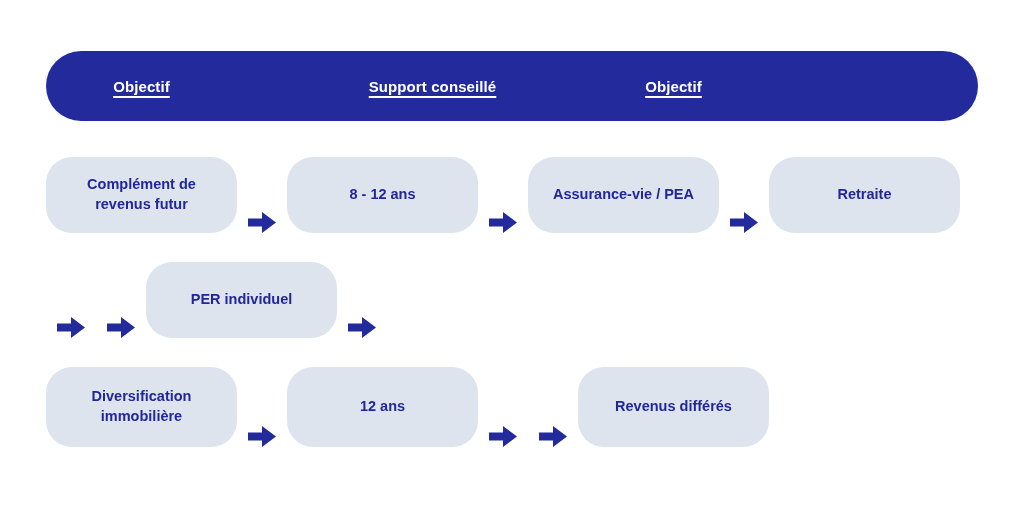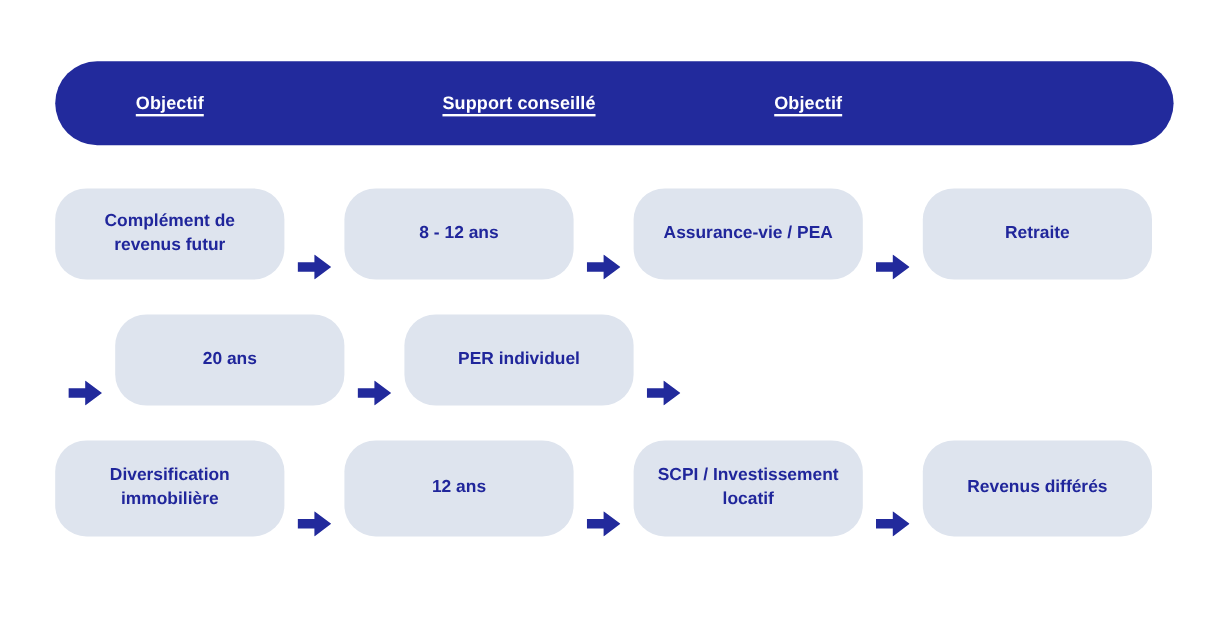--- a/index.html
+++ b/index.html
@@ -163,23 +163,20 @@
         <span class="cell-text">Retraite</span>
       </div>
     </div>
 
     <div class="row">
       <div class="arrow-gap">
         <svg class="arrow-icon" viewBox="0 0 28 21" xmlns="http://www.w3.org/2000/svg" aria-hidden="true">
           <polygon points="0,6.5 14,6.5 14,0 28,10.5 14,21 14,14.5 0,14.5" fill="#222A9C"></polygon>
         </svg>
       </div>
-      <div class="cell">
-        <span class="cell-text">20 ans</span>
-      </div>
       <div class="arrow-gap">
         <svg class="arrow-icon" viewBox="0 0 28 21" xmlns="http://www.w3.org/2000/svg" aria-hidden="true">
           <polygon points="0,6.5 14,6.5 14,0 28,10.5 14,21 14,14.5 0,14.5" fill="#222A9C"></polygon>
         </svg>
       </div>
       <div class="cell">
         <span class="cell-text">PER individuel</span>
       </div>
       <div class="arrow-gap">
         <svg class="arrow-icon" viewBox="0 0 28 21" xmlns="http://www.w3.org/2000/svg" aria-hidden="true">
@@ -199,24 +196,20 @@
         </svg>
       </div>
       <div class="cell">
         <span class="cell-text">12 ans</span>
       </div>
       <div class="arrow-gap">
         <svg class="arrow-icon" viewBox="0 0 28 21" xmlns="http://www.w3.org/2000/svg" aria-hidden="true">
           <polygon points="0,6.5 14,6.5 14,0 28,10.5 14,21 14,14.5 0,14.5" fill="#222A9C"></polygon>
         </svg>
       </div>
-      <div class="cell">
-        <span class="cell-text">SCPI / Investissement
-locatif</span>
-      </div>
       <div class="arrow-gap">
         <svg class="arrow-icon" viewBox="0 0 28 21" xmlns="http://www.w3.org/2000/svg" aria-hidden="true">
           <polygon points="0,6.5 14,6.5 14,0 28,10.5 14,21 14,14.5 0,14.5" fill="#222A9C"></polygon>
         </svg>
       </div>
       <div class="cell">
         <span class="cell-text">Revenus différés</span>
       </div>
     </div>
 

